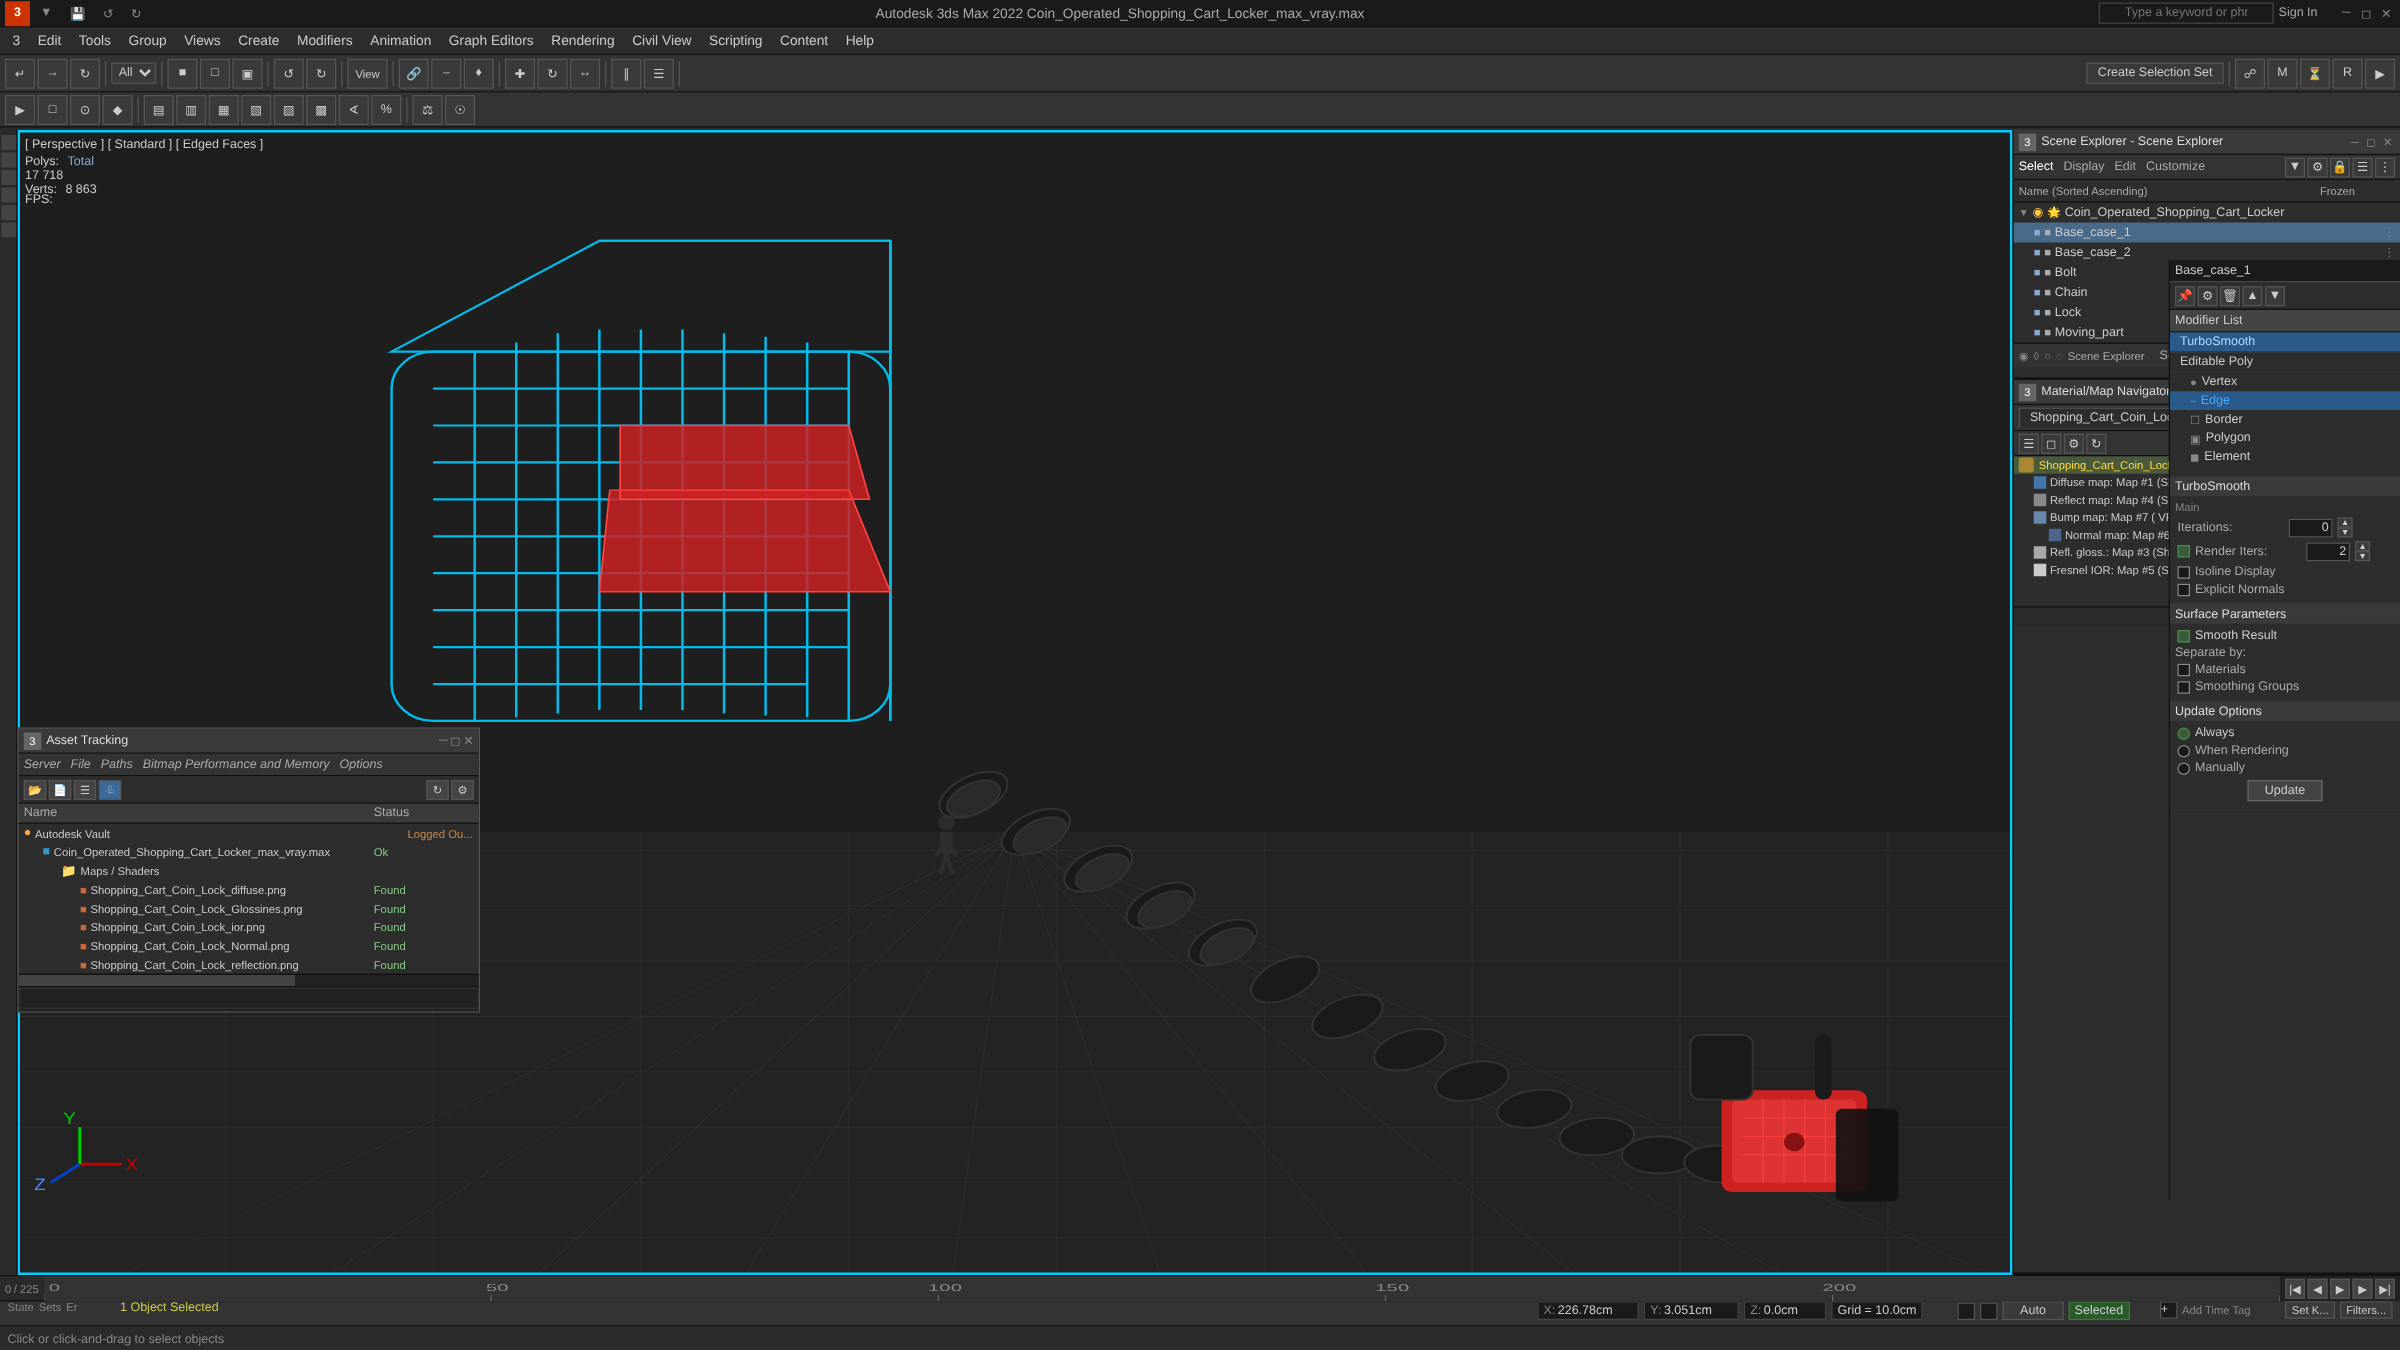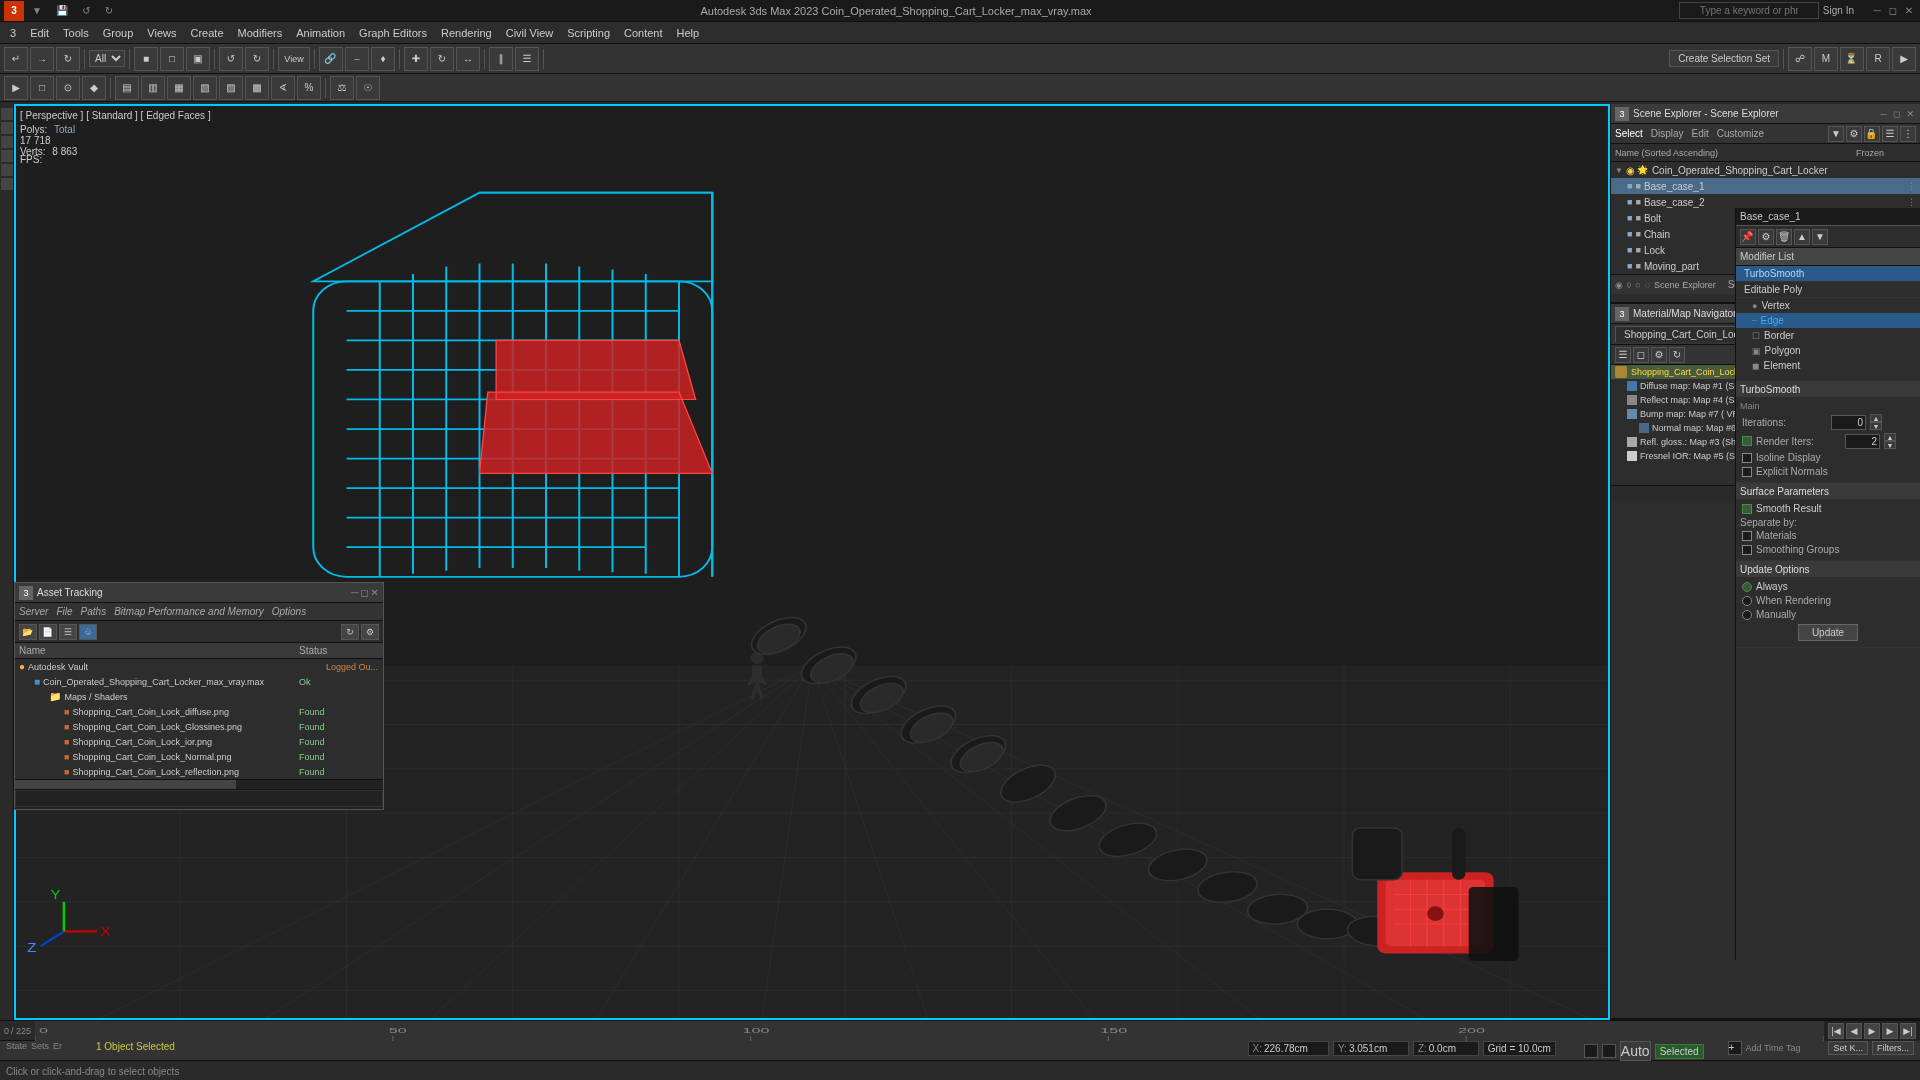--- a/index.html
+++ b/index.html
@@ -525,21 +525,21 @@
 <body>
 
 <div id="title-bar">
   <div class="app-icon">3</div>
   <div style="display:flex;gap:14px;font-size:10px;color:#888;">
     <span>▼</span>
     <span>💾</span>
     <span>↺</span>
     <span>↻</span>
   </div>
-  <div class="title-text">Autodesk 3ds Max 2023  Coin_Operated_Shopping_Cart_Locker_max_vray.max</div>
+  <div class="title-text">Autodesk 3ds Max 2022  Coin_Operated_Shopping_Cart_Locker_max_vray.max</div>
   <div style="display:flex;align-items:center;gap:4px;margin-right:8px;">
     <input style="width: 140px; background: rgb(26, 26, 26); border: 1px solid rgb(68, 68, 68); color: rgb(170, 170, 170); font-size: 10px; padding: 2px 20px;" placeholder="Type a keyword or phrase">
     <span style="font-size:10px;color:#aaa;">Sign In</span>
   </div>
   <div class="window-controls">
     <span>─</span>
     <span>◻</span>
     <span>✕</span>
   </div>
 </div>
@@ -1267,21 +1267,21 @@
         <input style="width: 45px; background: transparent; border: none; color: rgb(204, 204, 204); font-size: 10px;" value="0.0cm">
       </div>
       <div class="coord-box">
         <span>Grid = 10.0cm</span>
       </div>
     </div>
 
     <div style="display:flex;align-items:center;gap:4px;margin-left:8px;">
       <div style="width:14px;height:14px;background:#1a1a1a;border:1px solid #555;"></div>
       <div style="width:14px;height:14px;background:#1a1a1a;border:1px solid #555;"></div>
-      <button style="background:#3a3a3a;border:1px solid #555;color:#ccc;font-size:14px;padding:1px 0;">Auto</button>
+      <button style="background:#3a3a3a;border:1px solid #555;color:#ccc;font-size:10px;padding:1px 13px;">Auto</button>
       <button style="background:#2a5a2a;border:1px solid #3a7a3a;color:#ccc;font-size:10px;padding:1px 4px;">Selected</button>
     </div>
 
     <div style="display:flex;align-items:center;gap:4px;margin-left:4px;">
       <div style="width:14px;height:14px;background:#1a1a1a;border:1px solid #555;">+</div>
       <span style="font-size:9px;color:#888;cursor:pointer;">Add Time Tag</span>
     </div>
 
     <div style="display:flex;align-items:center;gap:4px;margin-left:8px;">
       <button style="background:#3a3a3a;border:1px solid #555;color:#ccc;font-size:9px;padding:1px 4px;">Set K...</button>

